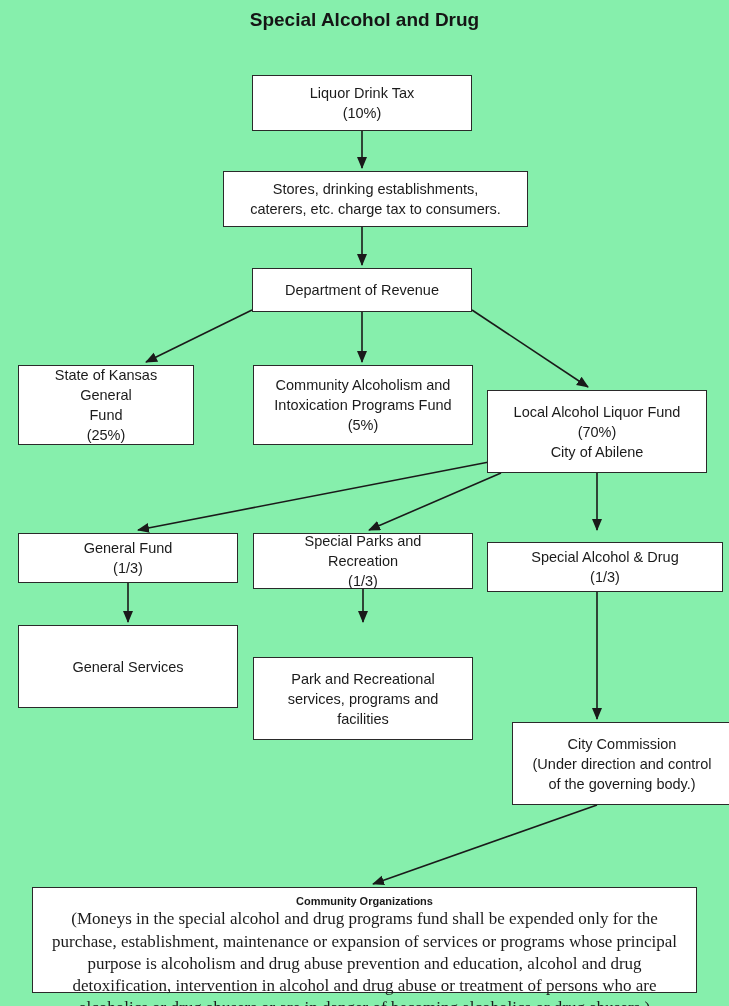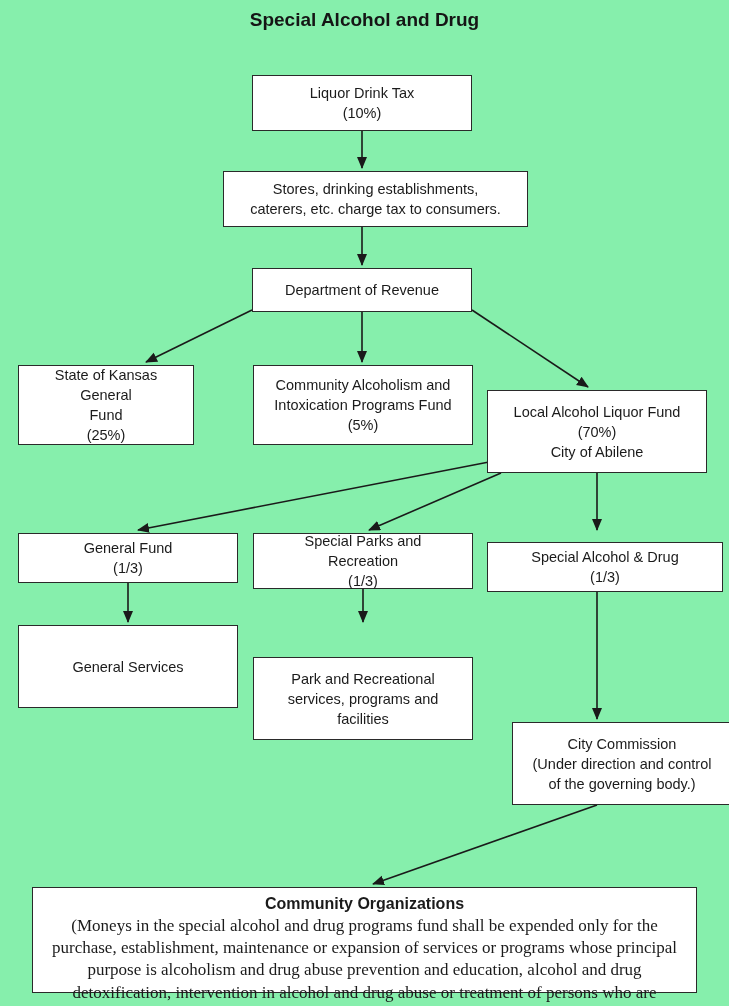--- a/index.html
+++ b/index.html
@@ -56,21 +56,21 @@
   .n-genserv  { left: 18px;  top: 625px; width: 220px; height: 83px; }
   .n-parkserv { left: 253px; top: 625px; width: 220px; height: 83px; margin-top: 32px; }
   .n-citycom  { left: 512px; top: 722px; width: 220px; height: 83px; }
   .n-commorg  {
     left: 32px; top: 887px; width: 665px; height: 106px;
     justify-content: flex-start;
     padding: 6px 8px 4px 8px;
   }
   .commorg-heading {
     font-weight: bold;
-    font-size: 16px;
+    font-size: 11px;
     line-height: 1.3;
     white-space: normal;
   }
   .commorg-body {
     font-family: "Liberation Serif", serif;
     font-size: 17px;
     line-height: 1.31;
     white-space: normal;
     margin-top: 0;
   }

